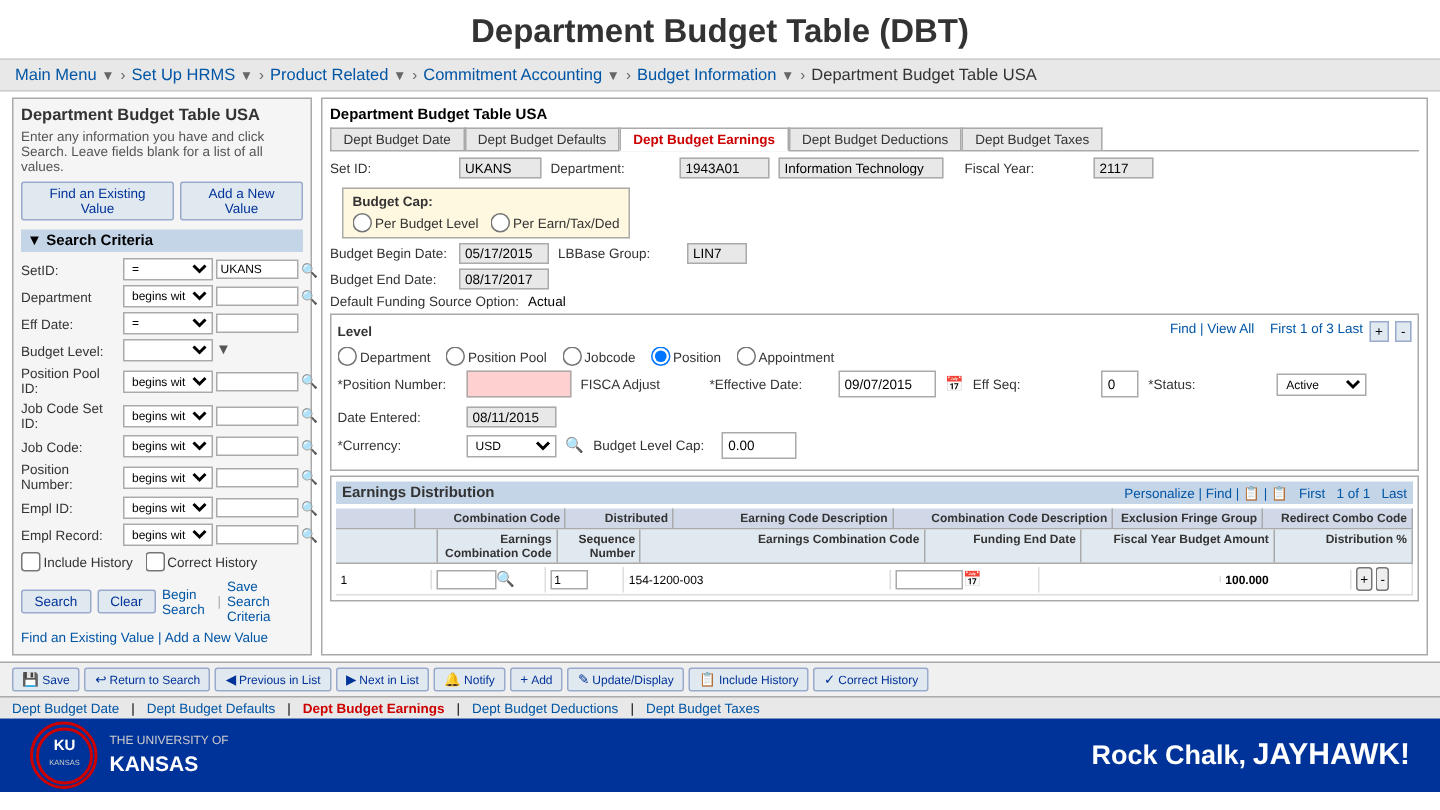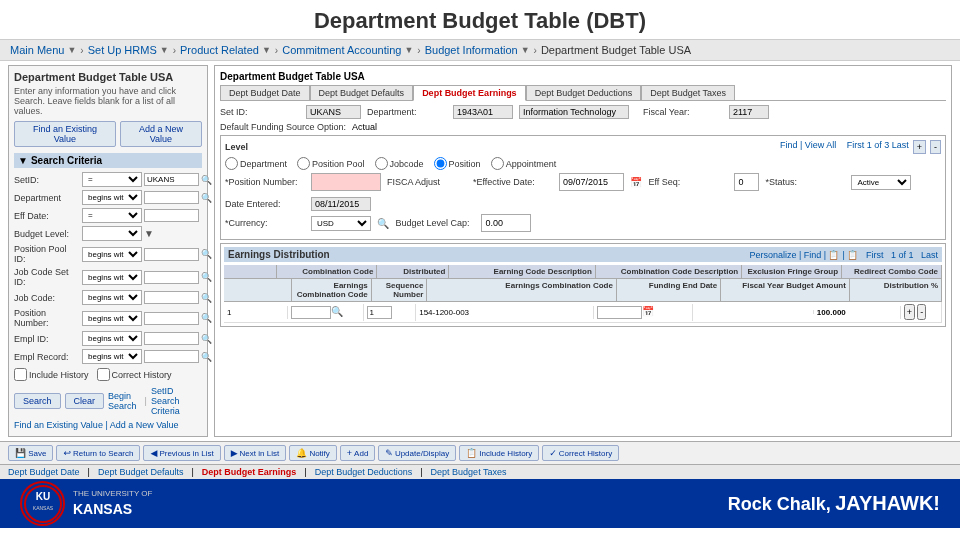--- a/index.html
+++ b/index.html
@@ -590,21 +590,21 @@
       <label class="checkbox-label">
         <input type="checkbox" style=""> Correct History
       </label>
     </div>
 
     <div class="action-row">
       <button class="btn-action">Search</button>
       <button class="btn-action">Clear</button>
       <a class="link-small">Begin Search</a>
       <span style="font-size:9px;color:#aaa;">|</span>
-      <a class="link-small">SetID Search Criteria</a>
+      <a class="link-small">Save Search Criteria</a>
     </div>
     <div class="find-new-row">
       <a class="link-small">Find an Existing Value</a>
       <span> | </span>
       <a class="link-small">Add a New Value</a>
     </div>
   </div>
 
   <div class="right-panel">
     <div style="font-size:10px;font-weight:bold;margin-bottom:3px;">Department Budget Table USA</div>
@@ -618,22 +618,43 @@
     </div>
 
     <div class="form-row">
       <span class="form-label">Set ID:</span>
       <input class="form-input-gray" style="width: 55px;" value="UKANS">
       <span class="form-label">Department:</span>
       <input class="form-input-gray" style="width: 60px;" value="1943A01">
       <input class="form-input-gray" style="width: 110px;" value="Information Technology">
       <span class="form-label" style="margin-left:8px;">Fiscal Year:</span>
       <input class="form-input-gray" style="width: 40px;" value="2117">
-    </div>
-
+      <div class="budget-cap-box">
+        <span class="budget-cap-title">Budget Cap:</span>
+        <div class="radio-row">
+          <label class="radio-label">
+            <input type="radio" name="budgetcap" style=""> Per Budget Level
+          </label>
+          <label class="radio-label">
+            <input type="radio" name="budgetcap" style=""> Per Earn/Tax/Ded
+          </label>
+        </div>
+      </div>
+    </div>
+
+    <div class="form-row">
+      <span class="form-label">Budget Begin Date:</span>
+      <input class="form-input-gray" style="width: 60px;" value="05/17/2015">
+      <span class="form-label">LBBase Group:</span>
+      <input class="form-input-gray" style="width: 40px;" value="LIN7">
+    </div>
+    <div class="form-row">
+      <span class="form-label">Budget End Date:</span>
+      <input class="form-input-gray" style="width: 60px;" value="08/17/2017">
+    </div>
     <div class="form-row">
       <span class="form-label">Default Funding Source Option:</span>
       <span style="font-size:9px;">Actual</span>
     </div>
 
     <div class="level-section">
       <div class="level-header">
         <span class="level-label">Level</span>
         <span class="level-nav">
           <a class="link-small">Find | View All</a>

